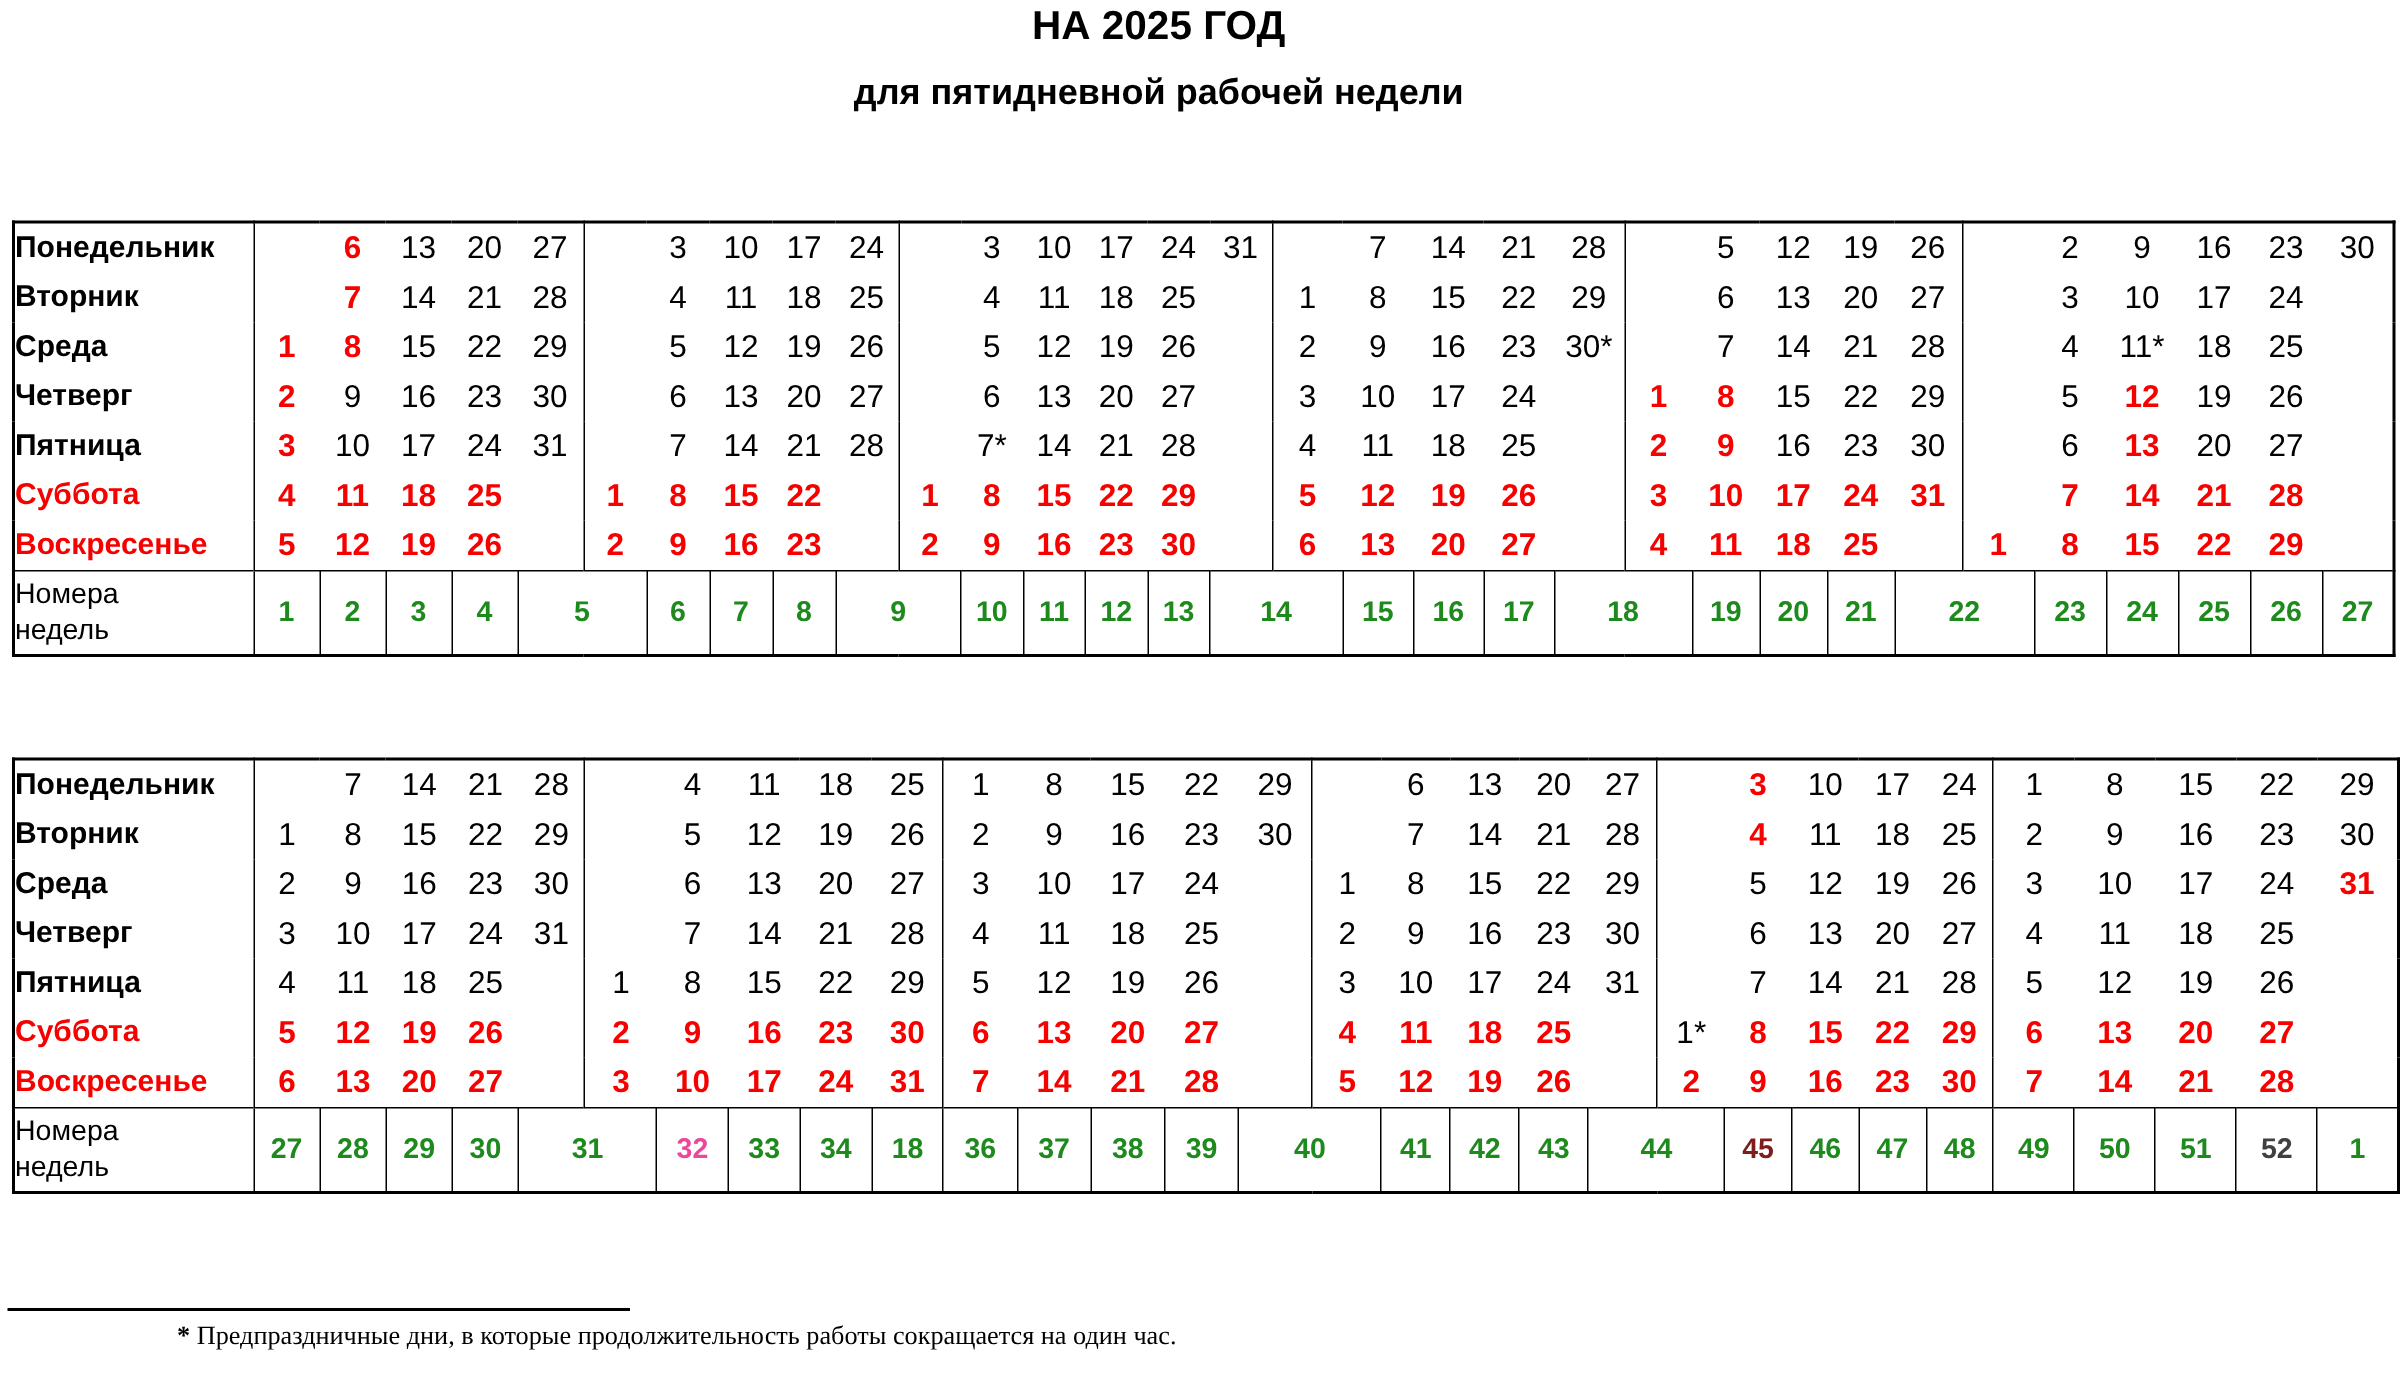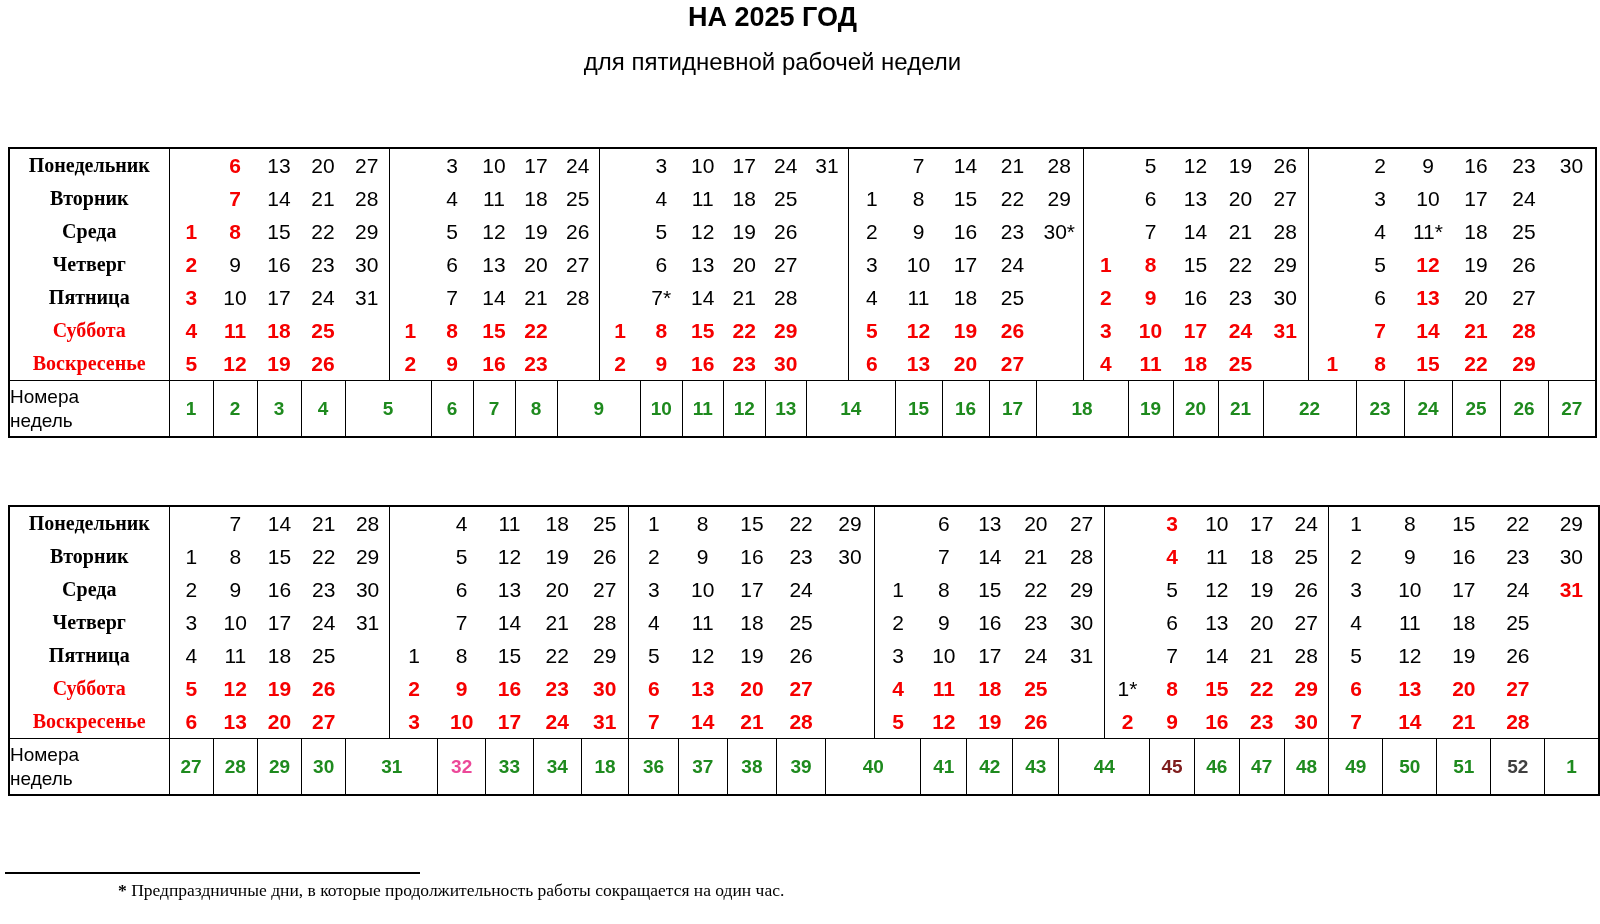--- a/index.html
+++ b/index.html
@@ -1,28 +1,28 @@
 <!DOCTYPE html>
 <html><head>
 <meta charset="utf-8">
 <style>
   html,body{margin:0;padding:0;}
   body{width:1600px;height:924px;position:relative;background:#fff;
        font-family:"Liberation Sans",sans-serif;overflow:hidden;}
   .title-block{position:absolute;top:2px;left:0;width:1545px;text-align:center;color:#000;}
   .title-line{font-size:27px;font-weight:bold;line-height:31px;}
-  .subtitle{font-size:24px;font-weight:normal;margin-top:15px;}
+  .subtitle{font-size:24px;font-weight:bold;margin-top:15px;}
   table.cal{position:absolute;left:8px;border-collapse:collapse;table-layout:fixed;
             border:2.5px solid #000;background:#fff;}
   table.cal td,table.cal th{padding:0;margin:0;overflow:hidden;}
   th.month{font-size:21px;font-weight:bold;text-align:center;height:32px;
            border:1.5px solid #000;color:#000;}
   td.corner{border-right:1.5px solid #000;border-bottom:1.5px solid #000;}
-  td.daylabel{font-size:20px;font-weight:bold;text-align:center;padding-left:5px;
-              height:33px;border-right:1.5px solid #000;color:#000;white-space:nowrap;font-family:Liberation Serif, serif;}
+  td.daylabel{font-size:20px;font-weight:bold;text-align:left;padding-left:5px;
+              height:33px;border-right:1.5px solid #000;color:#000;white-space:nowrap;}
   td.date{font-size:21px;text-align:center;height:33px;color:#000;font-weight:normal;}
   td.mstart{border-left:1.5px solid #000;}
   .red{color:#f60000;}
   td.date.red,td.daylabel.red{color:#f60000;font-weight:bold;}
   tr.weekrow td{border:1.5px solid #000;height:55px;}
   td.weeklabel{font-size:19px;font-weight:normal;text-align:left;padding-left:5px;
                white-space:pre-line;line-height:24px;color:#000;}
   td.week{font-size:19px;font-weight:bold;text-align:center;}
   .footnote-rule{position:absolute;height:2px;background:#000;}
   .footnote{position:absolute;font-family:"Liberation Serif",serif;font-size:17.5px;color:#000;}

